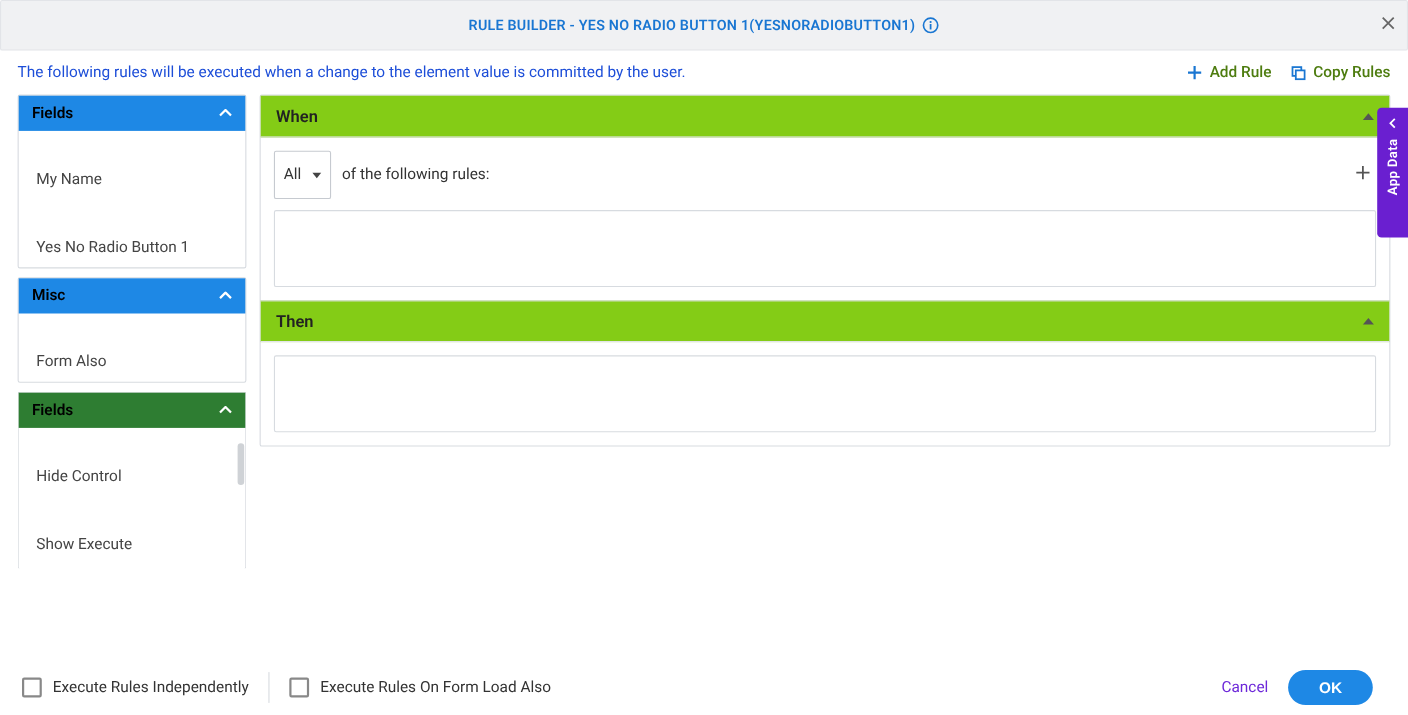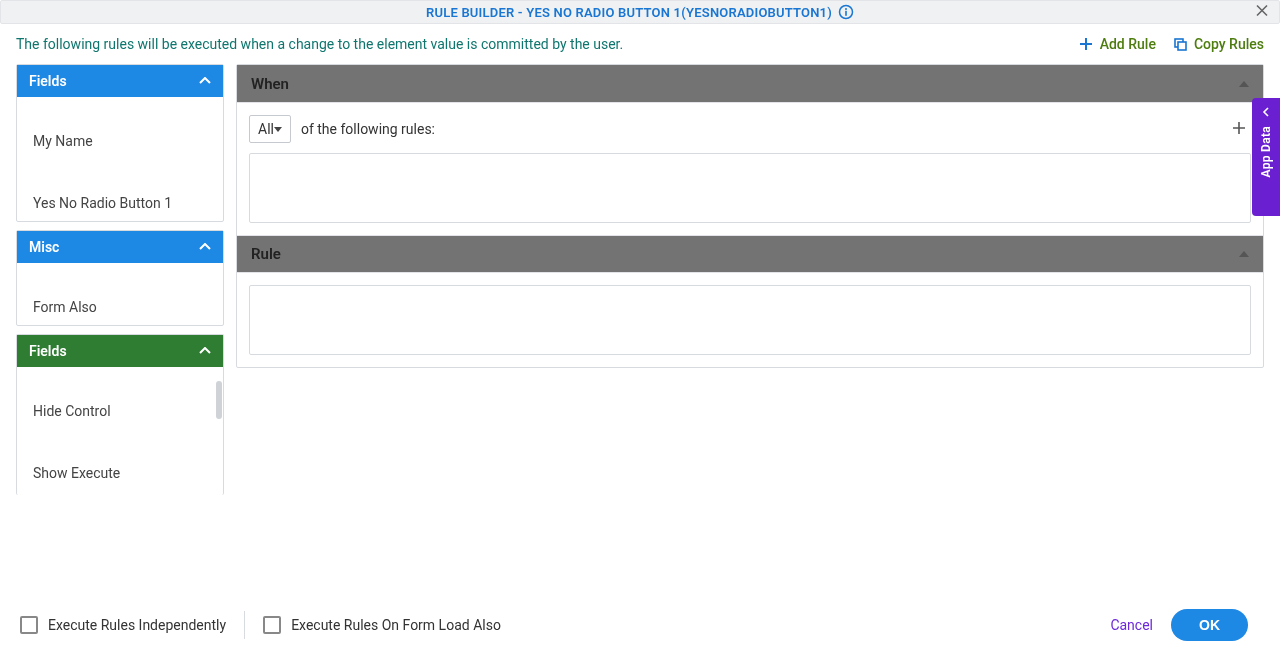--- a/index.html
+++ b/index.html
@@ -7,21 +7,21 @@
   font-family: -apple-system, BlinkMacSystemFont, "Segoe UI", Roboto, Arial, sans-serif;
   font-size: 14px;
   color: #333;
   width: 1280px;
   height: 650px;
   background: #fff;
   overflow: hidden;
   position: relative;
 }
 .titlebar {
-  height: 24px;
+  height: 46px;
   background: #f0f1f3;
   border: 1px solid #e2e4e8;
   border-radius: 2px;
   display: flex;
   align-items: center;
   justify-content: center;
   position: relative;
 }
 .titlebar-title {
   color: #1976d2;
@@ -45,21 +45,21 @@
   cursor: pointer;
   font-size: 14px;
 }
 .toolbar {
   display: flex;
   align-items: center;
   justify-content: space-between;
   padding: 12px 16px;
 }
 .toolbar-desc {
-  color: #0f766e;
+  color: #1d4ed8;
   font-size: 14px;
 }
 .toolbar-actions {
   display: flex;
   gap: 16px;
 }
 .link-btn {
   display: flex;
   align-items: center;
   gap: 6px;
@@ -84,21 +84,21 @@
   border-radius: 2px;
   margin-bottom: 8px;
   background: #fff;
 }
 .panel-hdr {
   height: 32px;
   display: flex;
   align-items: center;
   justify-content: space-between;
   padding: 0 12px;
-  color: #ffffff;
+  color: #000000;
   font-weight: 600;
   font-size: 14px;
   cursor: pointer;
 }
 .hdr-blue { background: #1e88e5; }
 .hdr-green { background: #2e7d32; }
 .chev-up-svg { display:block; }
 .panel-body {
   max-height: 156px;
   overflow: hidden;
@@ -127,21 +127,21 @@
   border-radius: 2px;
   background: #fff;
 }
 .section-hdr {
   height: 38px;
   border-bottom: 1px solid #e2e4e8;
   display: flex;
   align-items: center;
   justify-content: space-between;
   padding: 0 14px;
-  background: #737373;
+  background: #84cc16;
 }
 .section-hdr:not(:first-child) { border-top: 1px solid #e2e4e8; }
 .section-title {
   font-weight: 600;
   font-size: 15px;
   color: #222;
 }
 .tri-up {
   width: 0; height: 0;
   border-left: 5px solid transparent;
@@ -154,24 +154,25 @@
 }
 .rule-line {
   display: flex;
   align-items: center;
   gap: 10px;
   margin-bottom: 10px;
 }
 .select-box {
   border: 1px solid #c6cad0;
   border-radius: 2px;
-  height: 28px;
+  height: 44px;
   display: flex;
   align-items: center;
   padding: 0 8px;
+  gap: 10px;
   background: #fff;
   cursor: pointer;
   font-size: 14px;
   color: #333;
 }
 .select-caret {
   width: 0; height: 0;
   border-left: 4px solid transparent;
   border-right: 4px solid transparent;
   border-top: 5px solid #444;
@@ -366,21 +367,21 @@
         <span class="label">of the following rules:</span>
         <span class="plus-right">
           <svg width="16" height="16" viewBox="0 0 16 16">
               <path d="M8 2 V14 M2 8 H14" stroke="#555" stroke-width="1.6"></path>
             </svg>
         </span>
       </div>
       <div class="inner-box"></div>
     </div>
     <div class="section-hdr">
-      <span class="section-title">Rule</span>
+      <span class="section-title">Then</span>
       <span class="tri-up"></span>
     </div>
     <div class="section-body">
       <div class="inner-box"></div>
     </div>
   </div>
 </div>
 
 <div class="app-data-tab">
   <span class="arrow">

